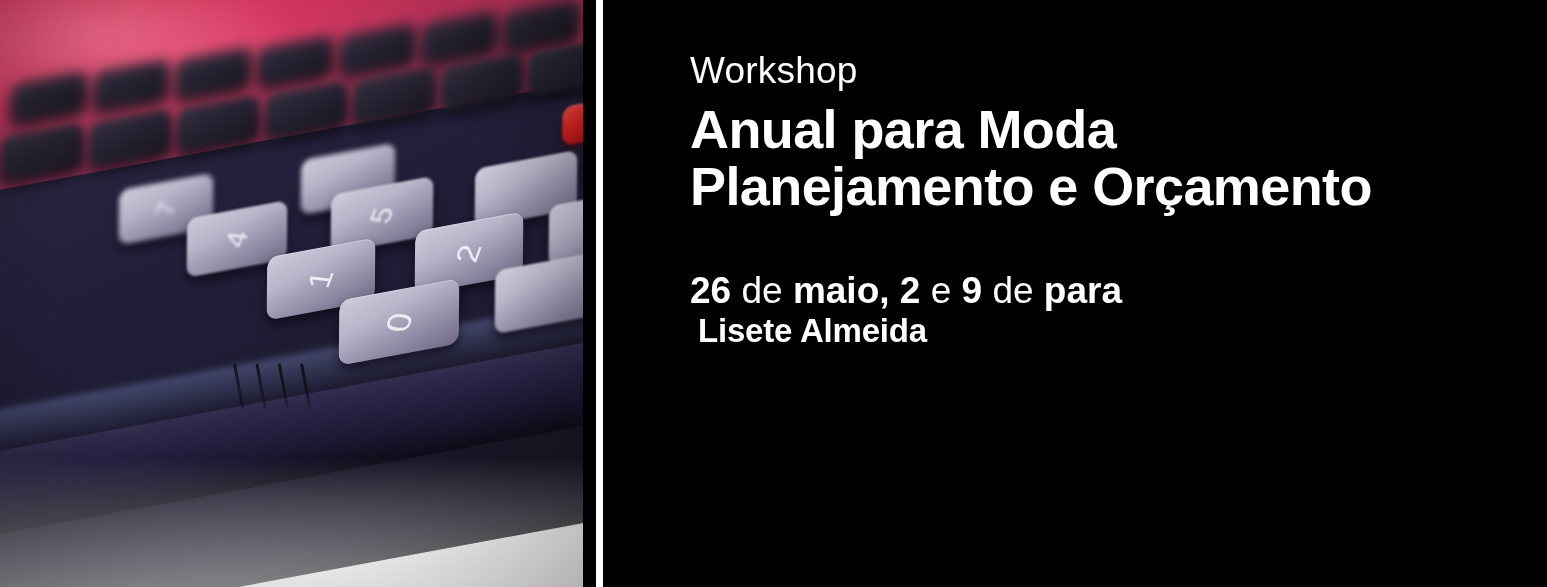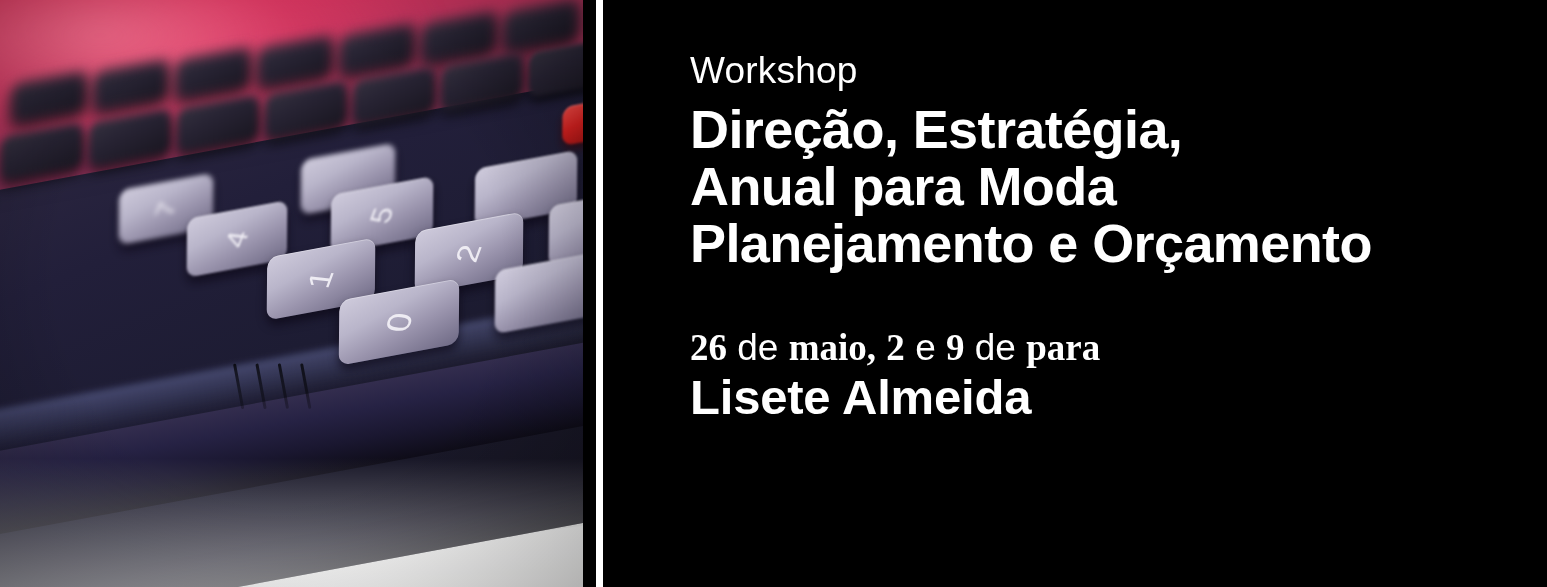--- a/index.html
+++ b/index.html
@@ -209,34 +209,35 @@
   }
   .headline .hl-line { display:block; white-space:nowrap; }
   .dates {
     margin-top:56px;
     font-size:37px;
     line-height:1.1;
     font-weight:300;
     color:#ffffff;
     white-space:nowrap;
   }
-  .dates b { font-weight:700;font-family:Liberation Serif, serif; }
+  .dates b { font-weight:700; }
   .facil {
     margin-top:42px;
     font-size:34px;
     font-weight:300;
     line-height:1.16;
     color:#ffffff;
   }
   .presenter {
-    font-size:49px;
+    font-size:33px;
     font-weight:700;
     line-height:1.16;
     letter-spacing:-.2px;
     color:#ffffff;
+    margin-left:8px;
   }
 </style>
 </head>
 <body>
 
 <div class="banner">
 
   <div class="photo-panel">
     <div class="photo-stage">
       <div class="bg-pink"></div>
@@ -324,21 +325,20 @@
 
   <div class="divider-gap"></div>
   <div class="divider-rule"></div>
   <div class="divider-gap2"></div>
 
   <div class="text-panel">
 
     <div class="eyebrow">Workshop</div>
 
     <h1 class="headline">
-      <span class="hl-line">Direção, Estratégia,</span>
       <span class="hl-line">Anual para Moda</span>
       <span class="hl-line">Planejamento e Orçamento</span>
     </h1>
 
     <div class="dates">
       <b>26</b>
       <span>de</span>
       <b>maio,</b>
       <b>2</b>
       <span>e</span>

